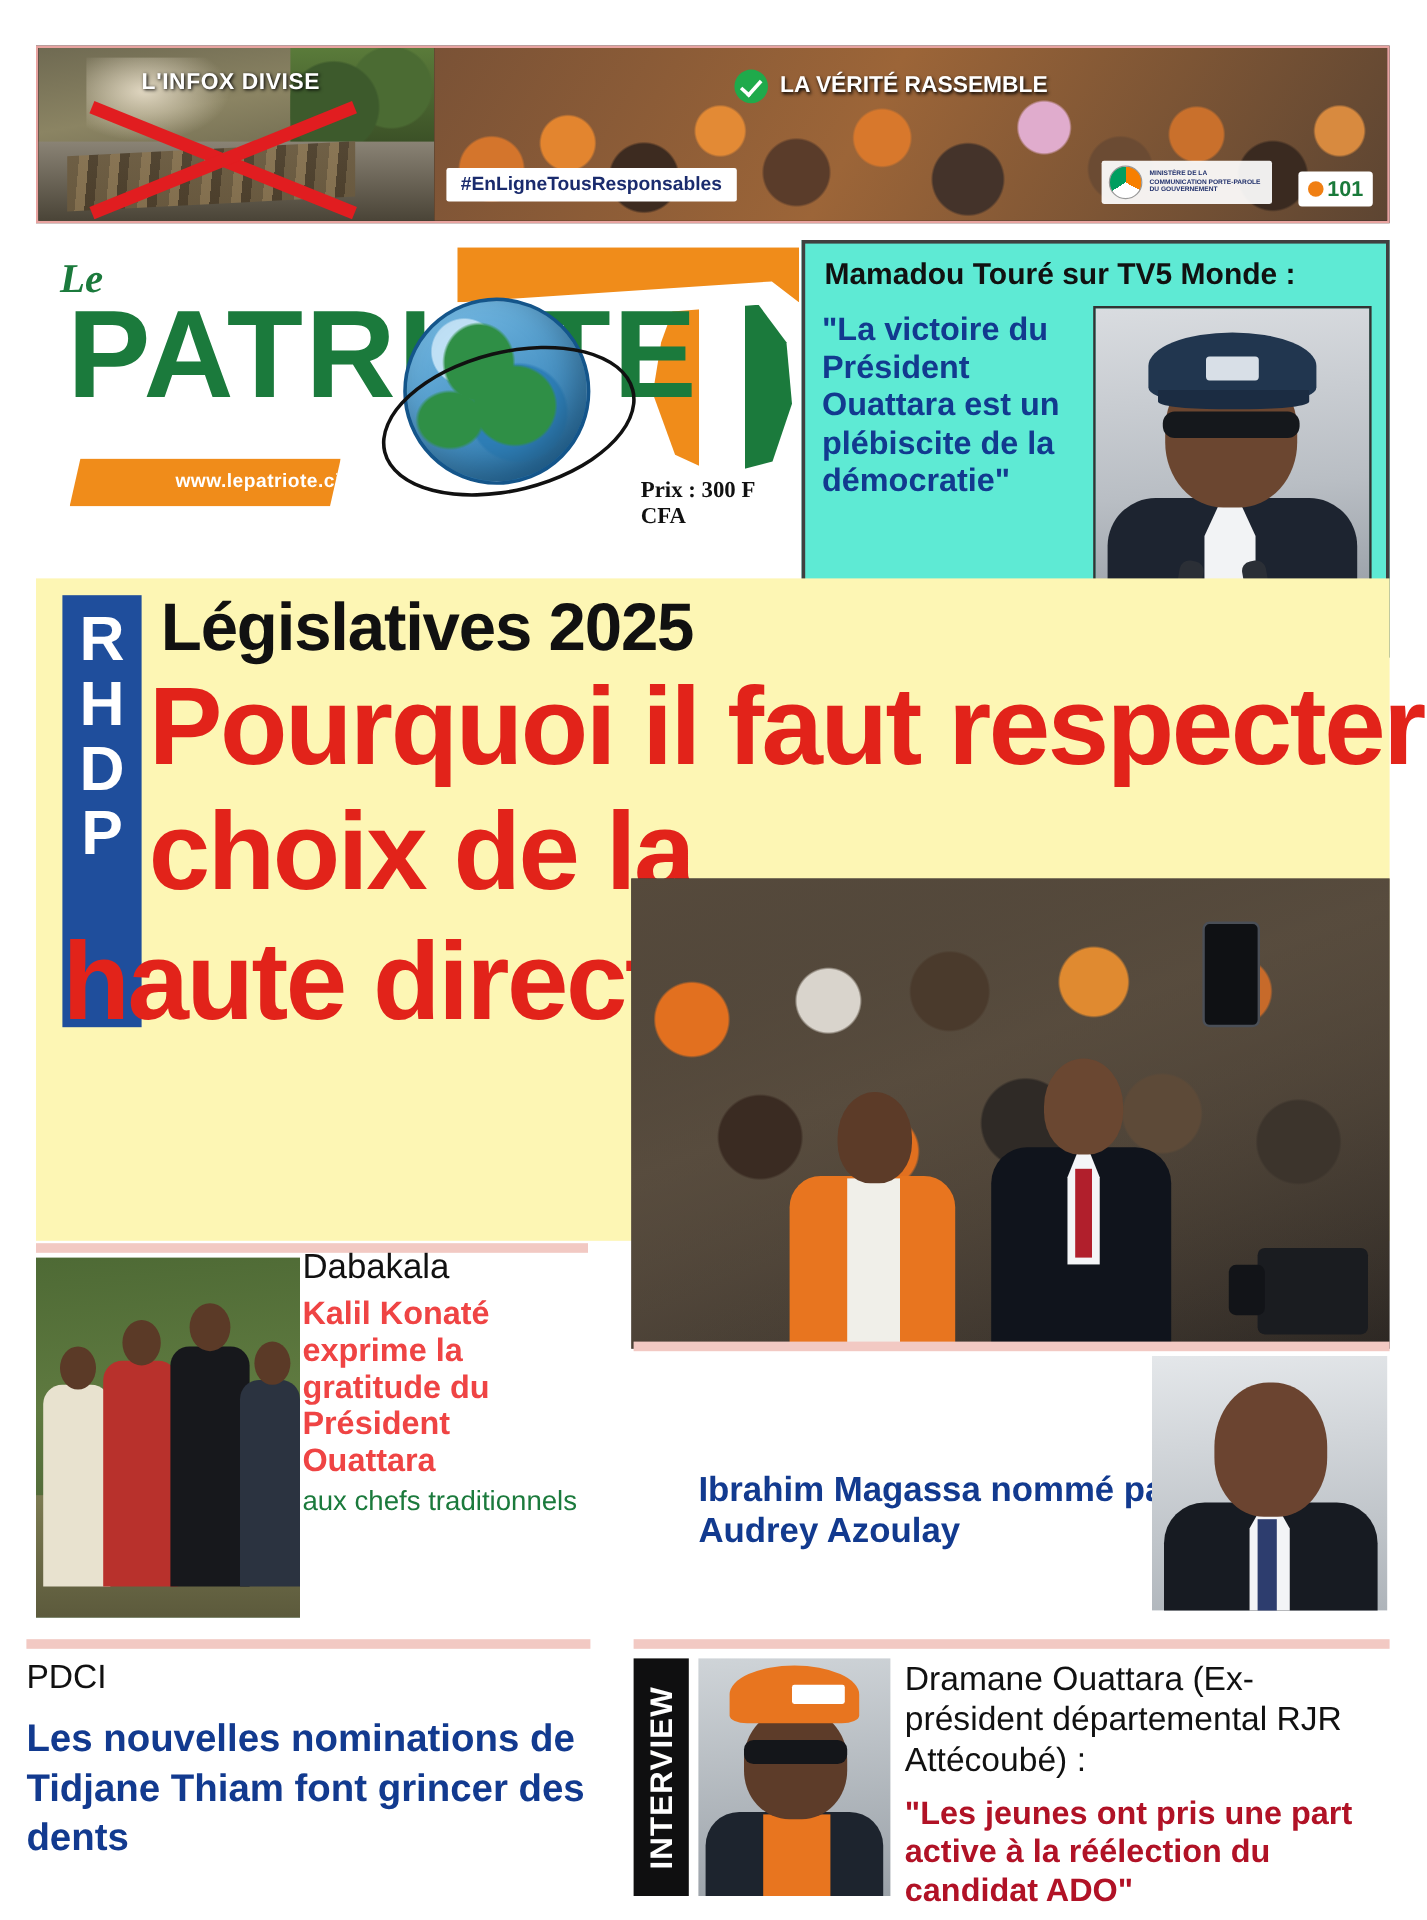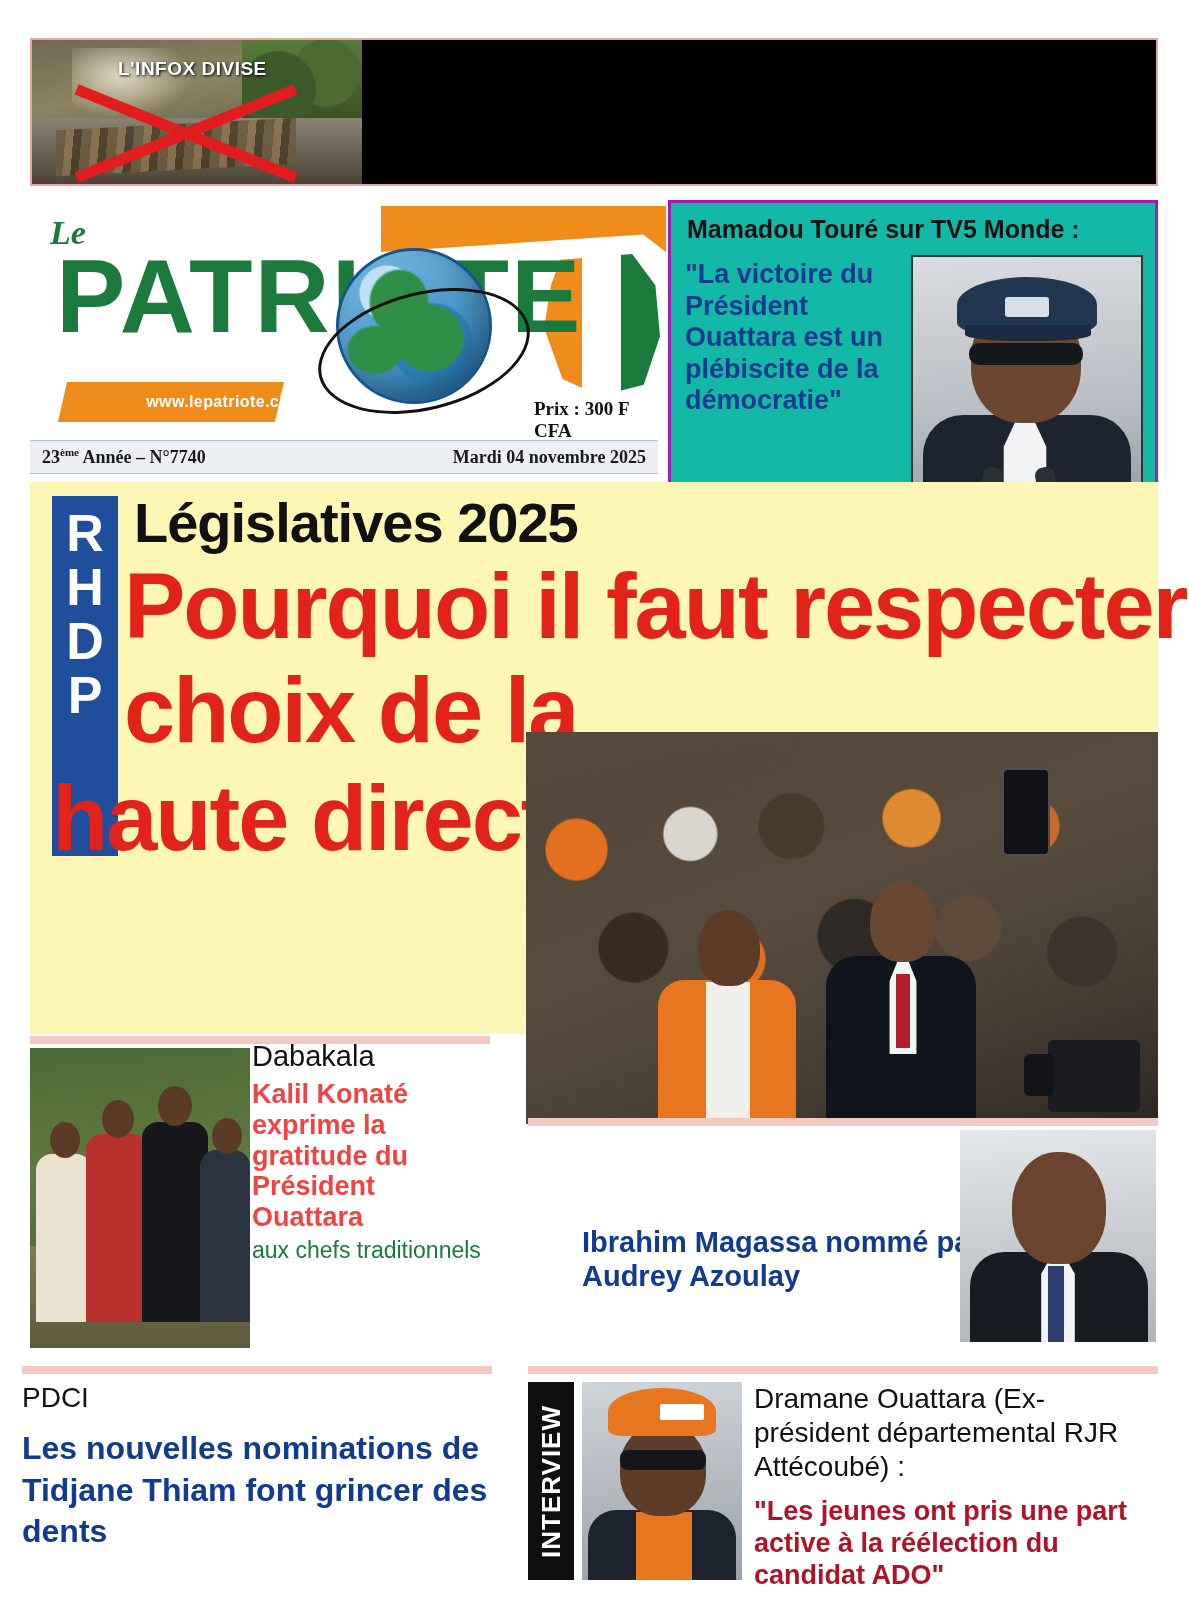--- a/index.html
+++ b/index.html
@@ -265,22 +265,22 @@
     font-size: 18px; font-weight: bold; color: #1a1a1a;
     font-family: "Liberation Serif", serif;
   }
   .issue-bar .sup { font-size: 11px; vertical-align: super; }
 
   
   .tv5-box {
     position: absolute;
     left: 668px; top: 200px;
     width: 490px; height: 348px;
-    border: 3px solid #a21caf;
-    background: #14b8a6;
+    border: 3px solid #404040;
+    background: #5eead4;
     box-sizing: border-box;
   }
   .tv5-title {
     position: absolute; left: 16px; top: 12px;
     font-size: 25px; font-weight: bold; color: #111;
     font-family: "Liberation Sans", sans-serif;
   }
   .tv5-quote {
     position: absolute; left: 14px; top: 56px;
     width: 215px;
@@ -631,41 +631,53 @@
 
   <div class="top-banner">
     <div class="banner-left">
       <div class="trees"></div>
       <div class="smoke"></div>
       <div class="road"></div>
       <div class="debris"></div>
       <div class="redx"></div>
       <div class="infox-label">L'INFOX DIVISE</div>
     </div>
+    <div class="banner-right">
+      <div class="crowd"></div>
+      <div class="verite-badge">
+        <div class="verite-check"></div>
+        <div class="verite-text">LA VÉRITÉ RASSEMBLE</div>
+      </div>
+      <div class="hashtag-box">#EnLigneTousResponsables</div>
+      <div class="ministry-logo">
+        <div class="emblem"></div>
+        <div class="mtext">MINISTÈRE DE LA COMMUNICATION PORTE-PAROLE DU GOUVERNEMENT</div>
+      </div>
+      <div class="gov-logo">
+        <div class="dot"></div>
+        <div class="num">101</div>
+      </div>
+    </div>
   </div>
 
   <div class="masthead">
     <div class="ribbon-top"></div>
     <div class="le-word">Le</div>
     <div class="ci-map"></div>
     <div class="patriote-word">PATRIOTE</div>
     <div class="globe">
         <div class="land"></div>
       </div>
     <div class="globe-ring"></div>
     <div class="ribbon-bottom">
         <span>www.lepatriote.ci</span>
       </div>
     <div class="price-text">Prix : 300 F CFA</div>
   </div>
 
-  <div class="issue-bar">
-    <span><span>23</span><span class="sup">ème</span><span> Année – N°7740</span></span>
-    <span>Mardi  04  novembre  2025</span>
-  </div>
 
   <div class="tv5-box">
     <div class="tv5-title">Mamadou Touré sur TV5 Monde :</div>
     <div class="tv5-quote">"La victoire du Président Ouattara est un plébiscite de la démocratie"</div>
     <div class="tv5-photo">
       <div class="body"></div>
       <div class="shirt"></div>
       <div class="man-head"></div>
       <div class="cap">
           <div class="cap-logo"></div>

